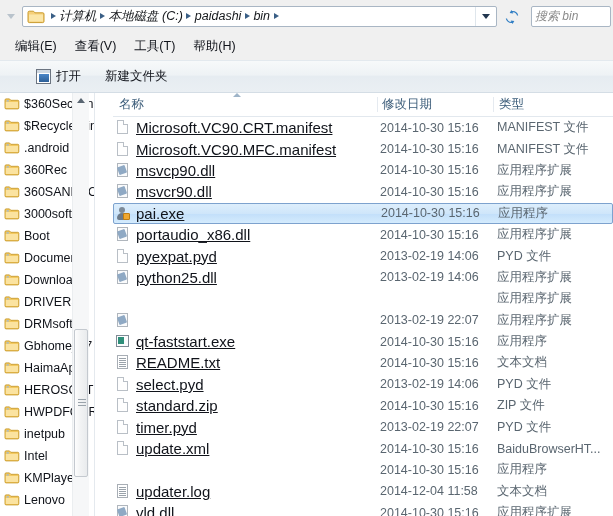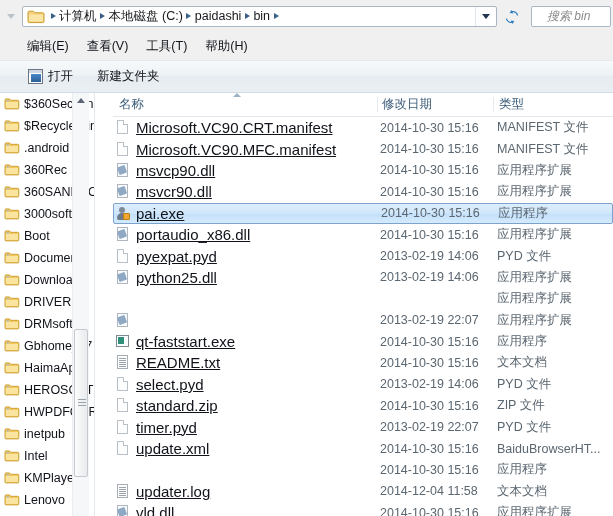--- a/index.html
+++ b/index.html
@@ -26,20 +26,21 @@
   }
   .addr-caret .tri {
     width:0;height:0;border-left:4px solid transparent;border-right:4px solid transparent;
     border-top:5px solid #b9c3cc;
   }
   .addr-box {
     height:21px; flex:0 0 auto; width:475px;
     background:#fff; border:1px solid #a9b6c4; border-radius:2px;
     display:flex; align-items:center; box-sizing:border-box;
     box-shadow: inset 0 1px 0 #fff;
+    font-style: italic;
   }
   .addr-folder {
     width:18px; height:15px; margin:0 3px 0 4px; flex:0 0 auto; position:relative;
   }
   .crumbs { display:flex; align-items:center; flex:1; overflow:hidden; white-space:nowrap; height:19px;}
   .crumb { font-size:12.5px; color:#15181c; padding:0 1px; line-height:19px; }
   .sep {
     display:inline-block; width:10px; text-align:center; color:#2a6496; font-size:9px;
     line-height:19px;
   }
@@ -53,36 +54,36 @@
   .refresh {
     width:26px;height:21px;display:flex;align-items:center;justify-content:center;
     margin-left:2px;
   }
   .search-box {
     margin-left:6px; height:21px; width:calc(613px - 22px - 475px - 26px - 10px);
     background:#fff; border:1px solid #a9b6c4; border-radius:2px;
     display:flex;align-items:center; box-sizing:border-box; overflow:hidden;
   }
   .search-ph {
-    font-style:italic; color:#8b8b8b; font-size:12px; padding-left:15px; white-space:nowrap;
+    font-style:italic; color:#8b8b8b; font-size:12px; padding-left:3px; white-space:nowrap;
   }
 
   
   .menubar {
-    position:absolute; left:12px; top:33px; width:498px; height:27px;
+    position:absolute; left:0; top:33px; width:498px; height:27px;
     background:#f0f0f0; display:flex; align-items:center; padding-left:6px; box-sizing:border-box;
   }
   .menu-item { font-size:12.5px; color:#10131a; padding:3px 9px; white-space:nowrap; }
 
   
   .toolbar {
     position:absolute; left:0; top:60px; width:613px; height:33px;
     background:linear-gradient(to bottom,#f7f9fa 0%,#eef2f5 45%,#e6ecf1 50%,#eaeff3 100%);
     border-top:1px solid #e3e9ee; border-bottom:1px solid #d4dde5;
-    display:flex; align-items:center; box-sizing:border-box; padding-left:28px;
+    display:flex; align-items:center; box-sizing:border-box; padding-left:36px;
   }
   .tb-item { display:flex; align-items:center; font-size:12.5px; color:#10131a; margin-right:24px; }
   .tb-open-icon {
     width:15px;height:15px;margin-right:5px;position:relative;
     background:#fff;border:1px solid #6b7480; box-sizing:border-box;
   }
   .tb-open-icon::after{
     content:""; position:absolute; left:2px; top:4px; width:10px; height:8px;
     background:linear-gradient(to bottom,#4a86c8,#2d5f97);
   }

